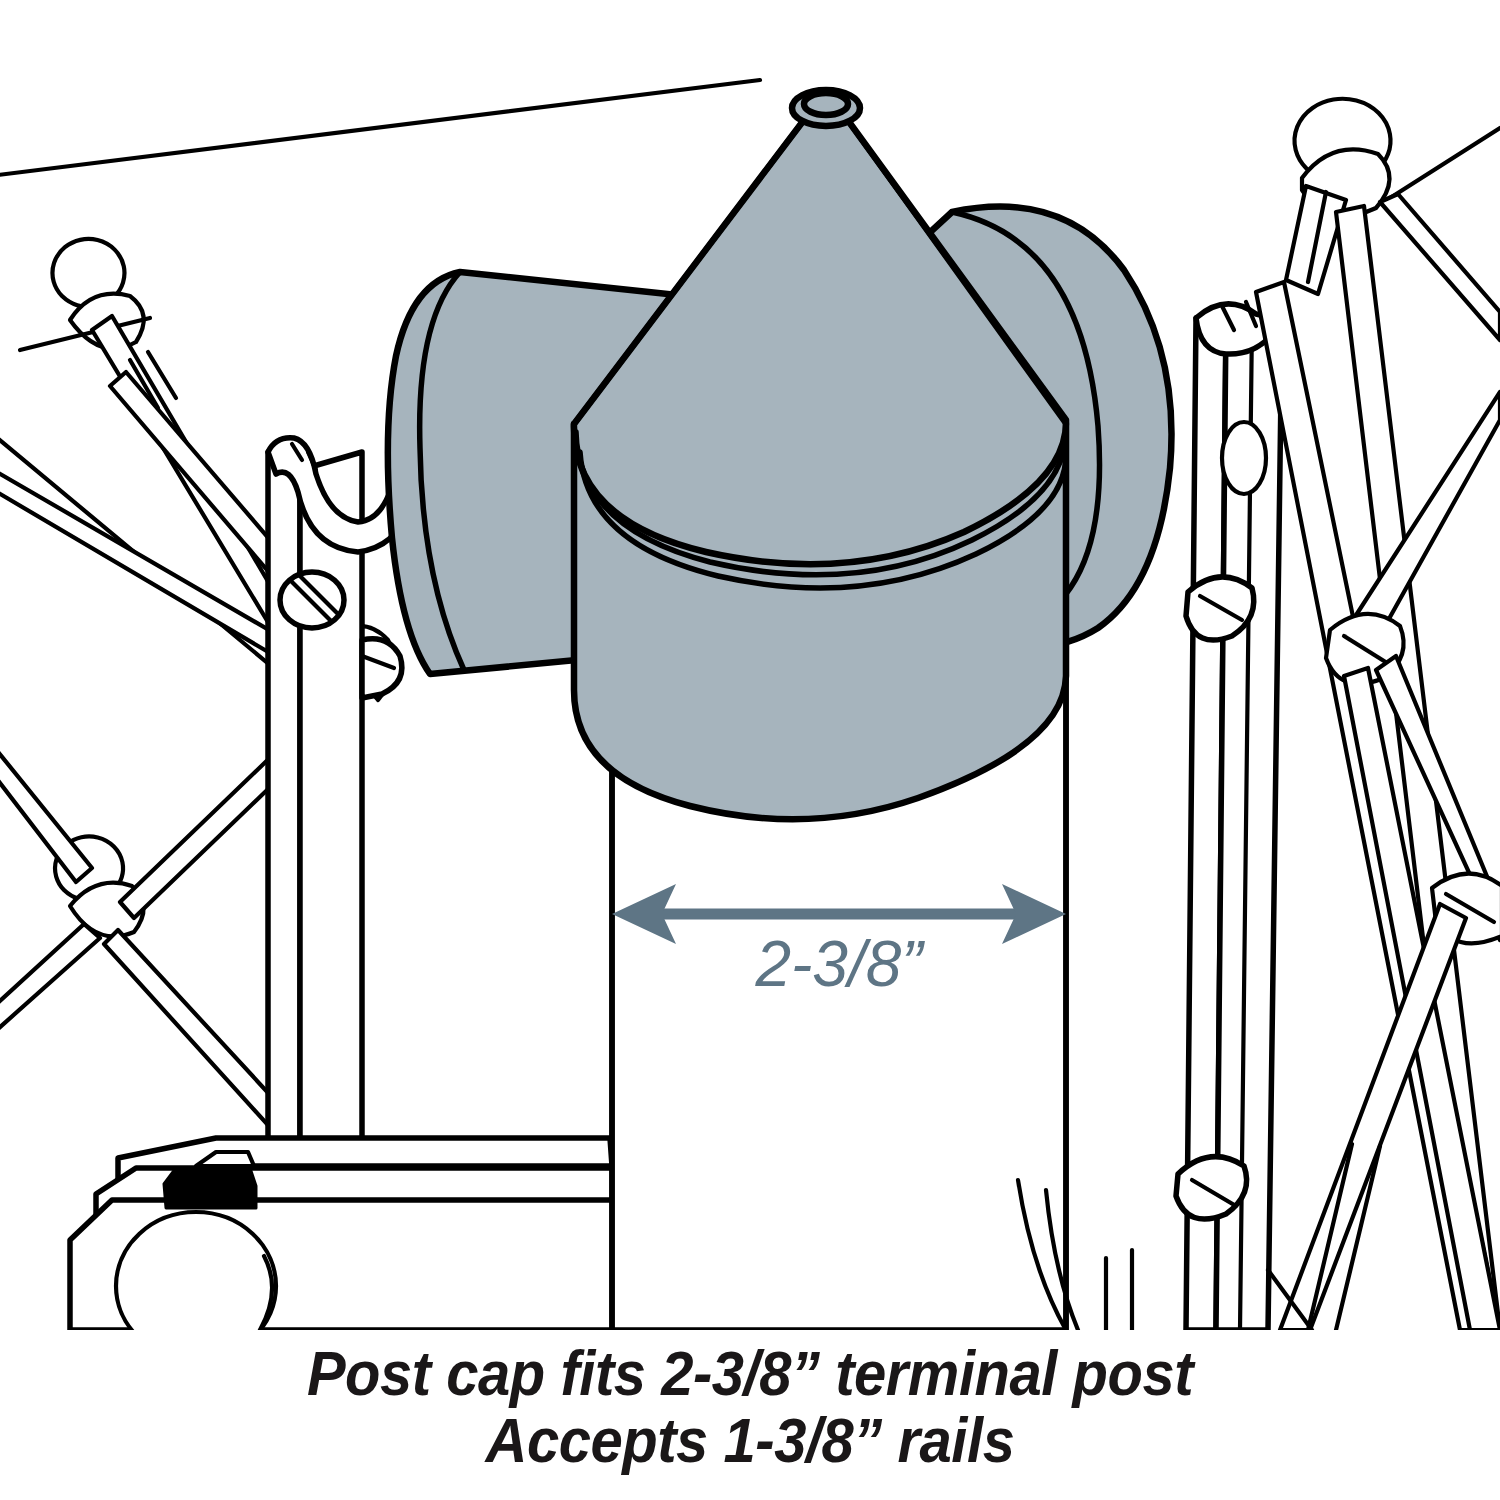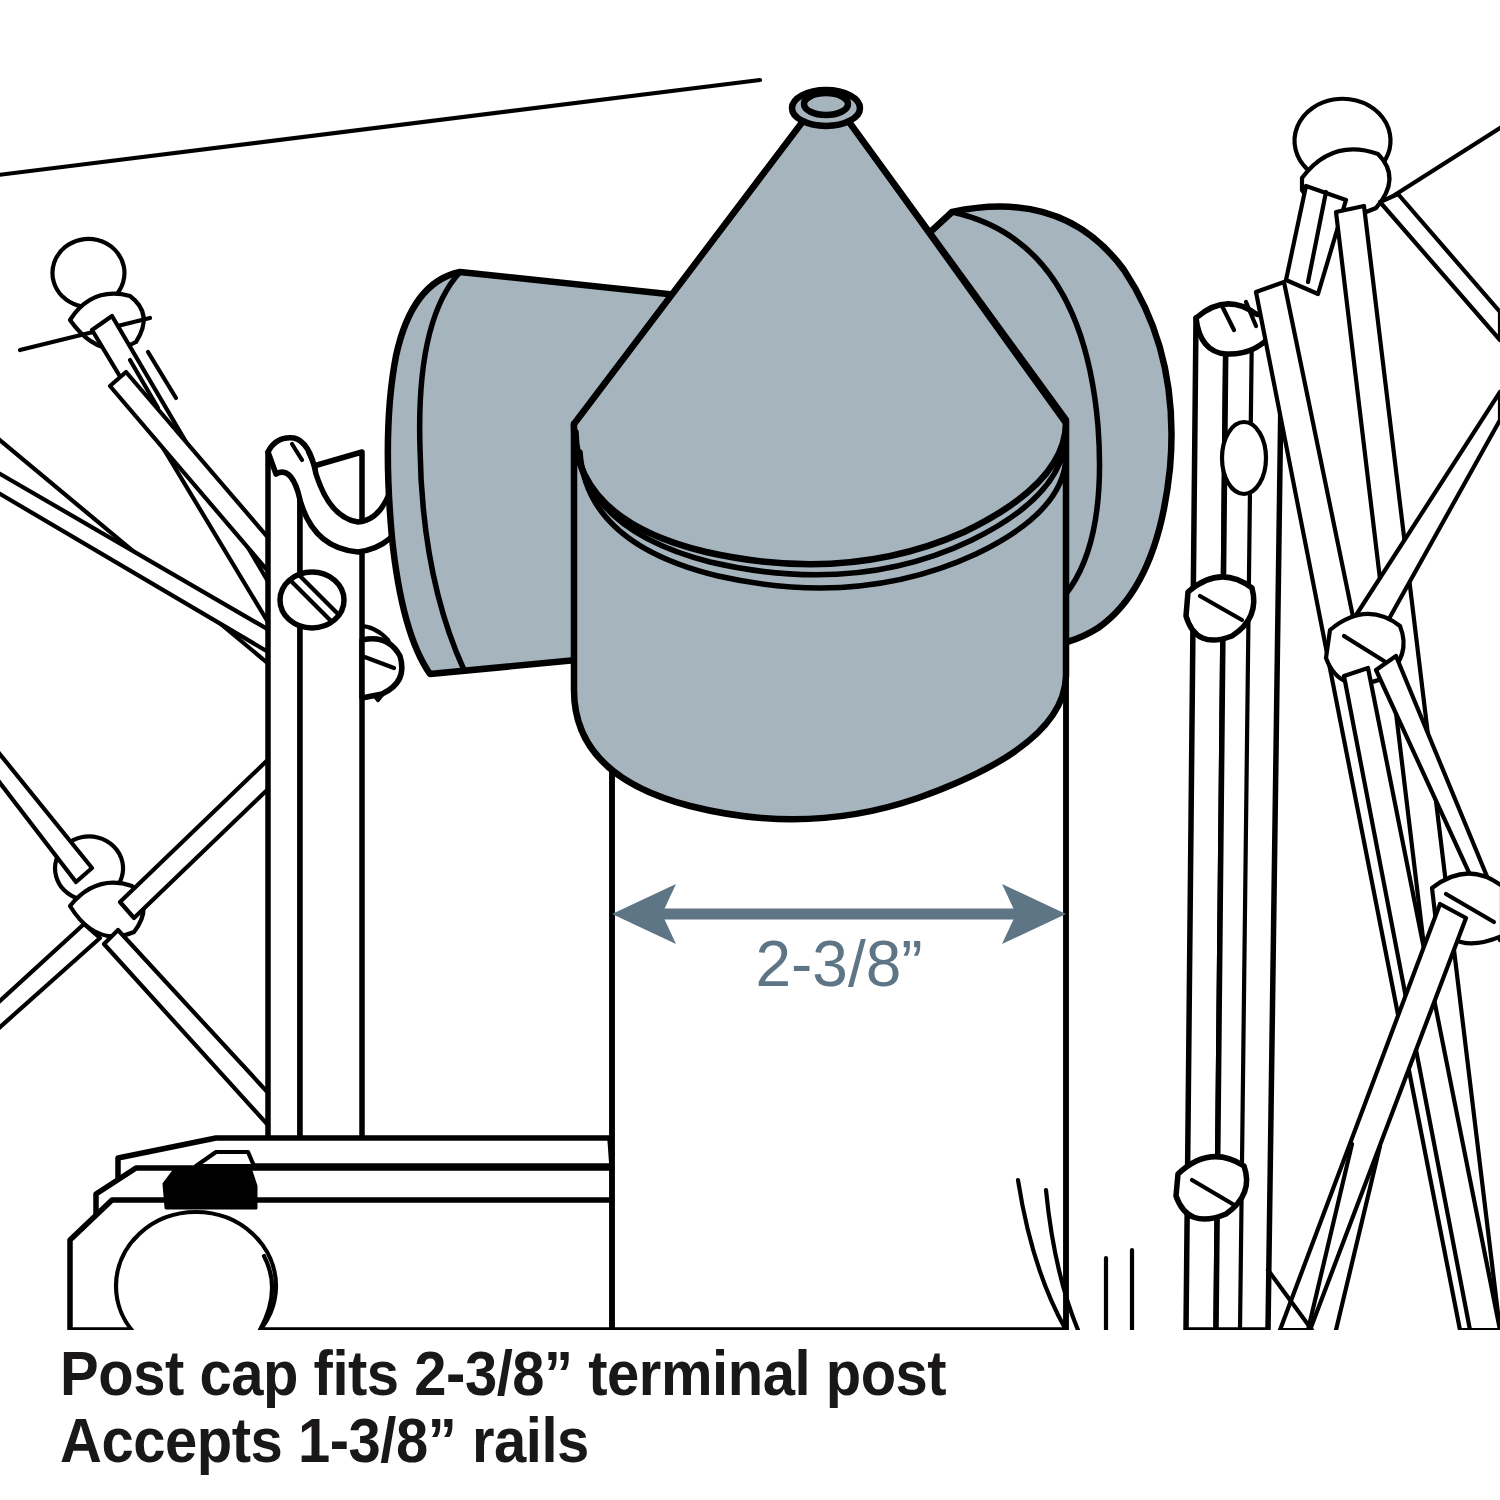--- a/index.html
+++ b/index.html
@@ -11,33 +11,35 @@
     width: 1500px;
     height: 1500px;
     font-family: "Liberation Sans", sans-serif;
     overflow: hidden;
   }
   #illustration {
     position: relative;
     width: 1240px;
     height: 1500px;
     background: #ffffff;
+    font-style: italic;
   }
   #scene {
     position: absolute;
     inset: 0;
     width: 1500px;
     height: 1500px;
     display: block;
   }
   .caption-block {
     position: absolute;
     left: 0;
     top: 1340px;
     width: 1500px;
+    text-align: center;
     line-height: 1.06;
   }
   .caption-line {
     display: block;
     font-family: "Liberation Sans", sans-serif;
     font-weight: bold;
     font-size: 63px;
     letter-spacing: -0.5px;
     color: #1a1718;
     transform: scaleX(0.92);

